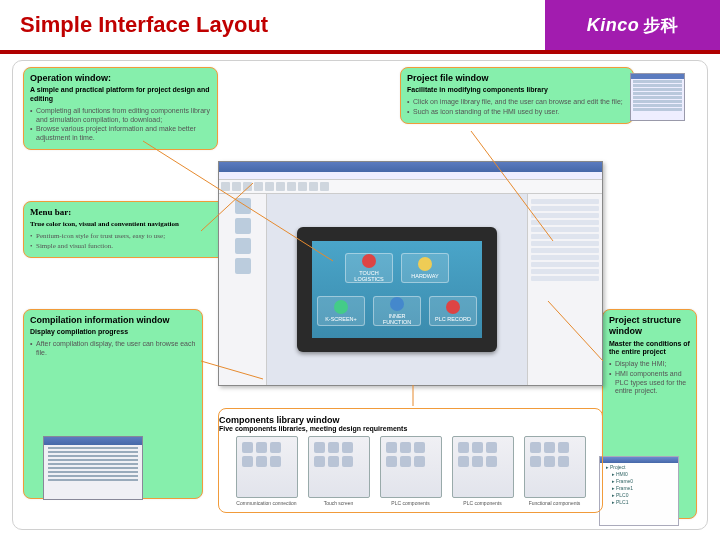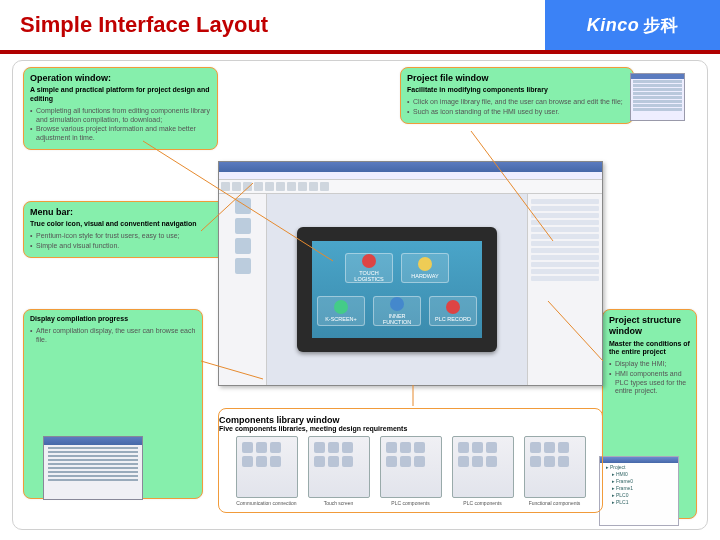--- a/index.html
+++ b/index.html
@@ -20,21 +20,21 @@
   }
   .title {
     font-size: 22px;
     font-weight: bold;
     color: #c00000;
   }
   .brand-block {
     position: absolute;
     right: 0; top: 0;
     width: 175px; height: 50px;
-    background: #3b82f6;
+    background: #a21caf;
     color: #fff;
     display: flex;
     align-items: center;
     justify-content: center;
     font-weight: bold;
     font-size: 18px;
     font-style: italic;
     letter-spacing: 0.5px;
   }
   .brand-cn { font-style: normal; font-size: 17px; margin-left: 4px;}
@@ -217,30 +217,31 @@
     <div class="row"></div>
       <div class="row"></div>
       <div class="row"></div>
     <div class="row"></div>
       <div class="row"></div>
       <div class="row"></div>
     <div class="row"></div>
       <div class="row"></div>
   </div>
 
-  <div class="callout" style="left:10px; top:140px; width:208px;">
+  <div class="callout" style="left:10px; top:140px; width:208px;font-family:Liberation Serif, serif;">
     <h3>Menu bar:</h3>
     <div class="sub">True color icon, visual and conventient navigation</div>
     <ul>
       <li>Pentium-icon style for trust users, easy to use;</li>
       <li>Simple and visual function.</li>
     </ul>
   </div>
 
   <div class="callout" style="left:10px; top:248px; width:180px; height:190px;">
+    <h3>Compilation information window</h3>
     <div class="sub">Display compilation progress</div>
     <ul>
       <li>After compilation display, the user can browse each file.</li>
     </ul>
   </div>
   <div class="compile-win">
     <div class="tb"></div>
     <div class="ln"></div>
       <div class="ln"></div>
       <div class="ln"></div>

